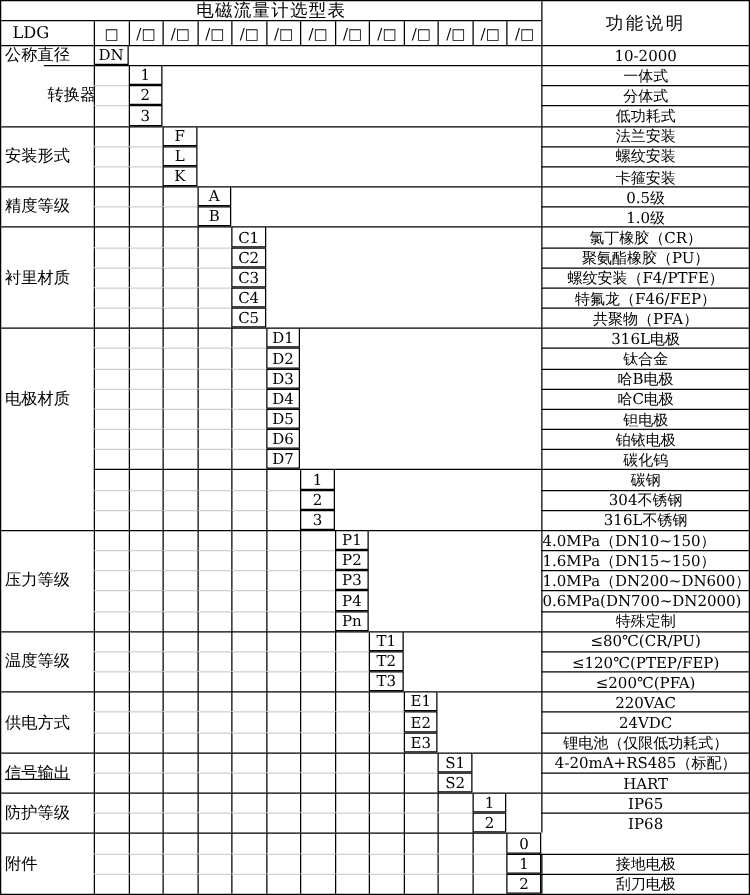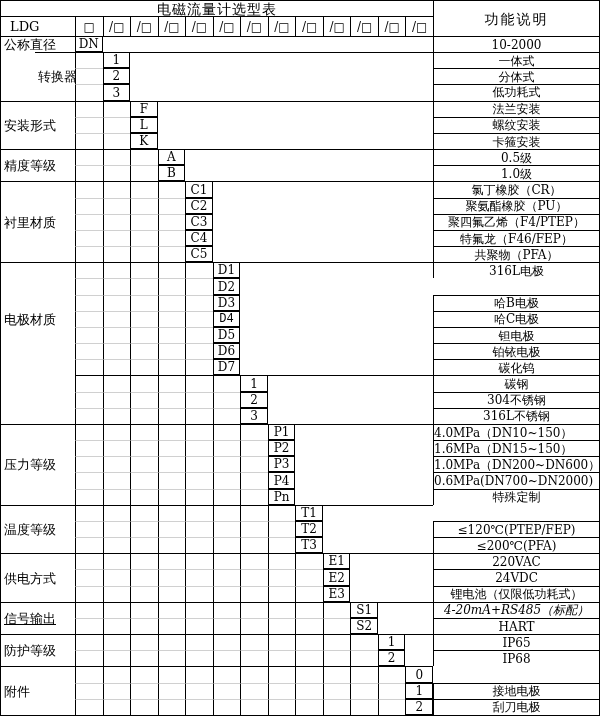--- a/index.html
+++ b/index.html
@@ -56,21 +56,21 @@
       <div class="cell rspan" style="grid-area: 3 / 3 / 4 / 15;"></div>
       <div class="cell glabel" style="grid-area: 4 / 1 / 7; margin-left: 34px;">转换器类型</div>
       <div class="cell spacer gtop" style="grid-area: 4 / 2;"></div>
       <div class="cell code" style="grid-area: 4 / 3;">1</div>
       <div class="cell fn" style="grid-area: 4 / 15;">一体式</div>
       <div class="cell spacer ltop" style="grid-area: 5 / 2;"></div>
       <div class="cell code" style="grid-area: 5 / 3;">2</div>
       <div class="cell fn" style="grid-area: 5 / 15;">分体式</div>
       <div class="cell spacer ltop" style="grid-area: 6 / 2;"></div>
       <div class="cell code" style="grid-area: 6 / 3;">3</div>
-      <div class="cell fn" style="grid-area: 6 / 15; font-family: Liberation Mono, monospace;">低功耗式</div>
+      <div class="cell fn" style="grid-area: 6 / 15;">低功耗式</div>
       <div class="cell rspan" style="grid-area: 4 / 4 / 7 / 15;"></div>
       <div class="cell glabel" style="grid-area: 7 / 1 / 10;">安装形式</div>
       <div class="cell spacer gtop" style="grid-area: 7 / 2;"></div>
       <div class="cell spacer gtop" style="grid-area: 7 / 3;"></div>
       <div class="cell code" style="grid-area: 7 / 4;">F</div>
       <div class="cell fn" style="grid-area: 7 / 15;">法兰安装</div>
       <div class="cell spacer ltop" style="grid-area: 8 / 2;"></div>
       <div class="cell spacer ltop" style="grid-area: 8 / 3;"></div>
       <div class="cell code" style="grid-area: 8 / 4;">L</div>
       <div class="cell fn" style="grid-area: 8 / 15;">螺纹安装</div>
@@ -102,21 +102,21 @@
       <div class="cell spacer ltop" style="grid-area: 13 / 3;"></div>
       <div class="cell spacer ltop" style="grid-area: 13 / 4;"></div>
       <div class="cell spacer ltop" style="grid-area: 13 / 5;"></div>
       <div class="cell code" style="grid-area: 13 / 6;">C2</div>
       <div class="cell fn" style="grid-area: 13 / 15;">聚氨酯橡胶（PU）</div>
       <div class="cell spacer ltop" style="grid-area: 14 / 2;"></div>
       <div class="cell spacer ltop" style="grid-area: 14 / 3;"></div>
       <div class="cell spacer ltop" style="grid-area: 14 / 4;"></div>
       <div class="cell spacer ltop" style="grid-area: 14 / 5;"></div>
       <div class="cell code" style="grid-area: 14 / 6;">C3</div>
-      <div class="cell fn" style="grid-area: 14 / 15;">聚四氟乙烯（F4/PTEP）</div>
+      <div class="cell fn" style="grid-area: 14 / 15;">螺纹安装（F4/PTFE）</div>
       <div class="cell spacer ltop" style="grid-area: 15 / 2;"></div>
       <div class="cell spacer ltop" style="grid-area: 15 / 3;"></div>
       <div class="cell spacer ltop" style="grid-area: 15 / 4;"></div>
       <div class="cell spacer ltop" style="grid-area: 15 / 5;"></div>
       <div class="cell code" style="grid-area: 15 / 6;">C4</div>
       <div class="cell fn" style="grid-area: 15 / 15;">特氟龙（F46/FEP）</div>
       <div class="cell spacer ltop" style="grid-area: 16 / 2;"></div>
       <div class="cell spacer ltop" style="grid-area: 16 / 3;"></div>
       <div class="cell spacer ltop" style="grid-area: 16 / 4;"></div>
       <div class="cell spacer ltop" style="grid-area: 16 / 5;"></div>
@@ -130,33 +130,34 @@
       <div class="cell spacer gtop" style="grid-area: 17 / 5;"></div>
       <div class="cell spacer gtop" style="grid-area: 17 / 6;"></div>
       <div class="cell code" style="grid-area: 17 / 7;">D1</div>
       <div class="cell fn" style="grid-area: 17 / 15;">316L电极</div>
       <div class="cell spacer ltop" style="grid-area: 18 / 2;"></div>
       <div class="cell spacer ltop" style="grid-area: 18 / 3;"></div>
       <div class="cell spacer ltop" style="grid-area: 18 / 4;"></div>
       <div class="cell spacer ltop" style="grid-area: 18 / 5;"></div>
       <div class="cell spacer ltop" style="grid-area: 18 / 6;"></div>
       <div class="cell code" style="grid-area: 18 / 7;">D2</div>
+      <div class="cell fn" style="grid-area: 18 / 15;">钛合金</div>
       <div class="cell spacer ltop" style="grid-area: 19 / 2;"></div>
       <div class="cell spacer ltop" style="grid-area: 19 / 3;"></div>
       <div class="cell spacer ltop" style="grid-area: 19 / 4;"></div>
       <div class="cell spacer ltop" style="grid-area: 19 / 5;"></div>
       <div class="cell spacer ltop" style="grid-area: 19 / 6;"></div>
       <div class="cell code" style="grid-area: 19 / 7;">D3</div>
       <div class="cell fn" style="grid-area: 19 / 15;">哈B电极</div>
       <div class="cell spacer ltop" style="grid-area: 20 / 2;"></div>
       <div class="cell spacer ltop" style="grid-area: 20 / 3;"></div>
       <div class="cell spacer ltop" style="grid-area: 20 / 4;"></div>
       <div class="cell spacer ltop" style="grid-area: 20 / 5;"></div>
       <div class="cell spacer ltop" style="grid-area: 20 / 6;"></div>
-      <div class="cell code" style="grid-area: 20 / 7; font-family: Liberation Mono, monospace;">D4</div>
+      <div class="cell code" style="grid-area: 20 / 7;">D4</div>
       <div class="cell fn" style="grid-area: 20 / 15;">哈C电极</div>
       <div class="cell spacer ltop" style="grid-area: 21 / 2;"></div>
       <div class="cell spacer ltop" style="grid-area: 21 / 3;"></div>
       <div class="cell spacer ltop" style="grid-area: 21 / 4;"></div>
       <div class="cell spacer ltop" style="grid-area: 21 / 5;"></div>
       <div class="cell spacer ltop" style="grid-area: 21 / 6;"></div>
       <div class="cell code" style="grid-area: 21 / 7;">D5</div>
       <div class="cell fn" style="grid-area: 21 / 15;">钽电极</div>
       <div class="cell spacer ltop" style="grid-area: 22 / 2;"></div>
       <div class="cell spacer ltop" style="grid-area: 22 / 3;"></div>
@@ -248,20 +249,21 @@
       <div class="cell glabel" style="grid-area: 32 / 1 / 35;">温度等级</div>
       <div class="cell spacer gtop" style="grid-area: 32 / 2;"></div>
       <div class="cell spacer gtop" style="grid-area: 32 / 3;"></div>
       <div class="cell spacer gtop" style="grid-area: 32 / 4;"></div>
       <div class="cell spacer gtop" style="grid-area: 32 / 5;"></div>
       <div class="cell spacer gtop" style="grid-area: 32 / 6;"></div>
       <div class="cell spacer gtop" style="grid-area: 32 / 7;"></div>
       <div class="cell spacer gtop" style="grid-area: 32 / 8;"></div>
       <div class="cell spacer gtop" style="grid-area: 32 / 9;"></div>
       <div class="cell code" style="grid-area: 32 / 10;">T1</div>
+      <div class="cell fn" style="grid-area: 32 / 15;">≤80℃(CR/PU)</div>
       <div class="cell spacer ltop" style="grid-area: 33 / 2;"></div>
       <div class="cell spacer ltop" style="grid-area: 33 / 3;"></div>
       <div class="cell spacer ltop" style="grid-area: 33 / 4;"></div>
       <div class="cell spacer ltop" style="grid-area: 33 / 5;"></div>
       <div class="cell spacer ltop" style="grid-area: 33 / 6;"></div>
       <div class="cell spacer ltop" style="grid-area: 33 / 7;"></div>
       <div class="cell spacer ltop" style="grid-area: 33 / 8;"></div>
       <div class="cell spacer ltop" style="grid-area: 33 / 9;"></div>
       <div class="cell code" style="grid-area: 33 / 10;">T2</div>
       <div class="cell fn" style="grid-area: 33 / 15;">≤120℃(PTEP/FEP)</div>
@@ -316,21 +318,21 @@
       <div class="cell spacer gtop" style="grid-area: 38 / 3;"></div>
       <div class="cell spacer gtop" style="grid-area: 38 / 4;"></div>
       <div class="cell spacer gtop" style="grid-area: 38 / 5;"></div>
       <div class="cell spacer gtop" style="grid-area: 38 / 6;"></div>
       <div class="cell spacer gtop" style="grid-area: 38 / 7;"></div>
       <div class="cell spacer gtop" style="grid-area: 38 / 8;"></div>
       <div class="cell spacer gtop" style="grid-area: 38 / 9;"></div>
       <div class="cell spacer gtop" style="grid-area: 38 / 10;"></div>
       <div class="cell spacer gtop" style="grid-area: 38 / 11;"></div>
       <div class="cell code" style="grid-area: 38 / 12;">S1</div>
-      <div class="cell fn" style="grid-area: 38 / 15; font-style: italic;">4-20mA+RS485（标配）</div>
+      <div class="cell fn" style="grid-area: 38 / 15;">4-20mA+RS485（标配）</div>
       <div class="cell spacer ltop" style="grid-area: 39 / 2;"></div>
       <div class="cell spacer ltop" style="grid-area: 39 / 3;"></div>
       <div class="cell spacer ltop" style="grid-area: 39 / 4;"></div>
       <div class="cell spacer ltop" style="grid-area: 39 / 5;"></div>
       <div class="cell spacer ltop" style="grid-area: 39 / 6;"></div>
       <div class="cell spacer ltop" style="grid-area: 39 / 7;"></div>
       <div class="cell spacer ltop" style="grid-area: 39 / 8;"></div>
       <div class="cell spacer ltop" style="grid-area: 39 / 9;"></div>
       <div class="cell spacer ltop" style="grid-area: 39 / 10;"></div>
       <div class="cell spacer ltop" style="grid-area: 39 / 11;"></div>

